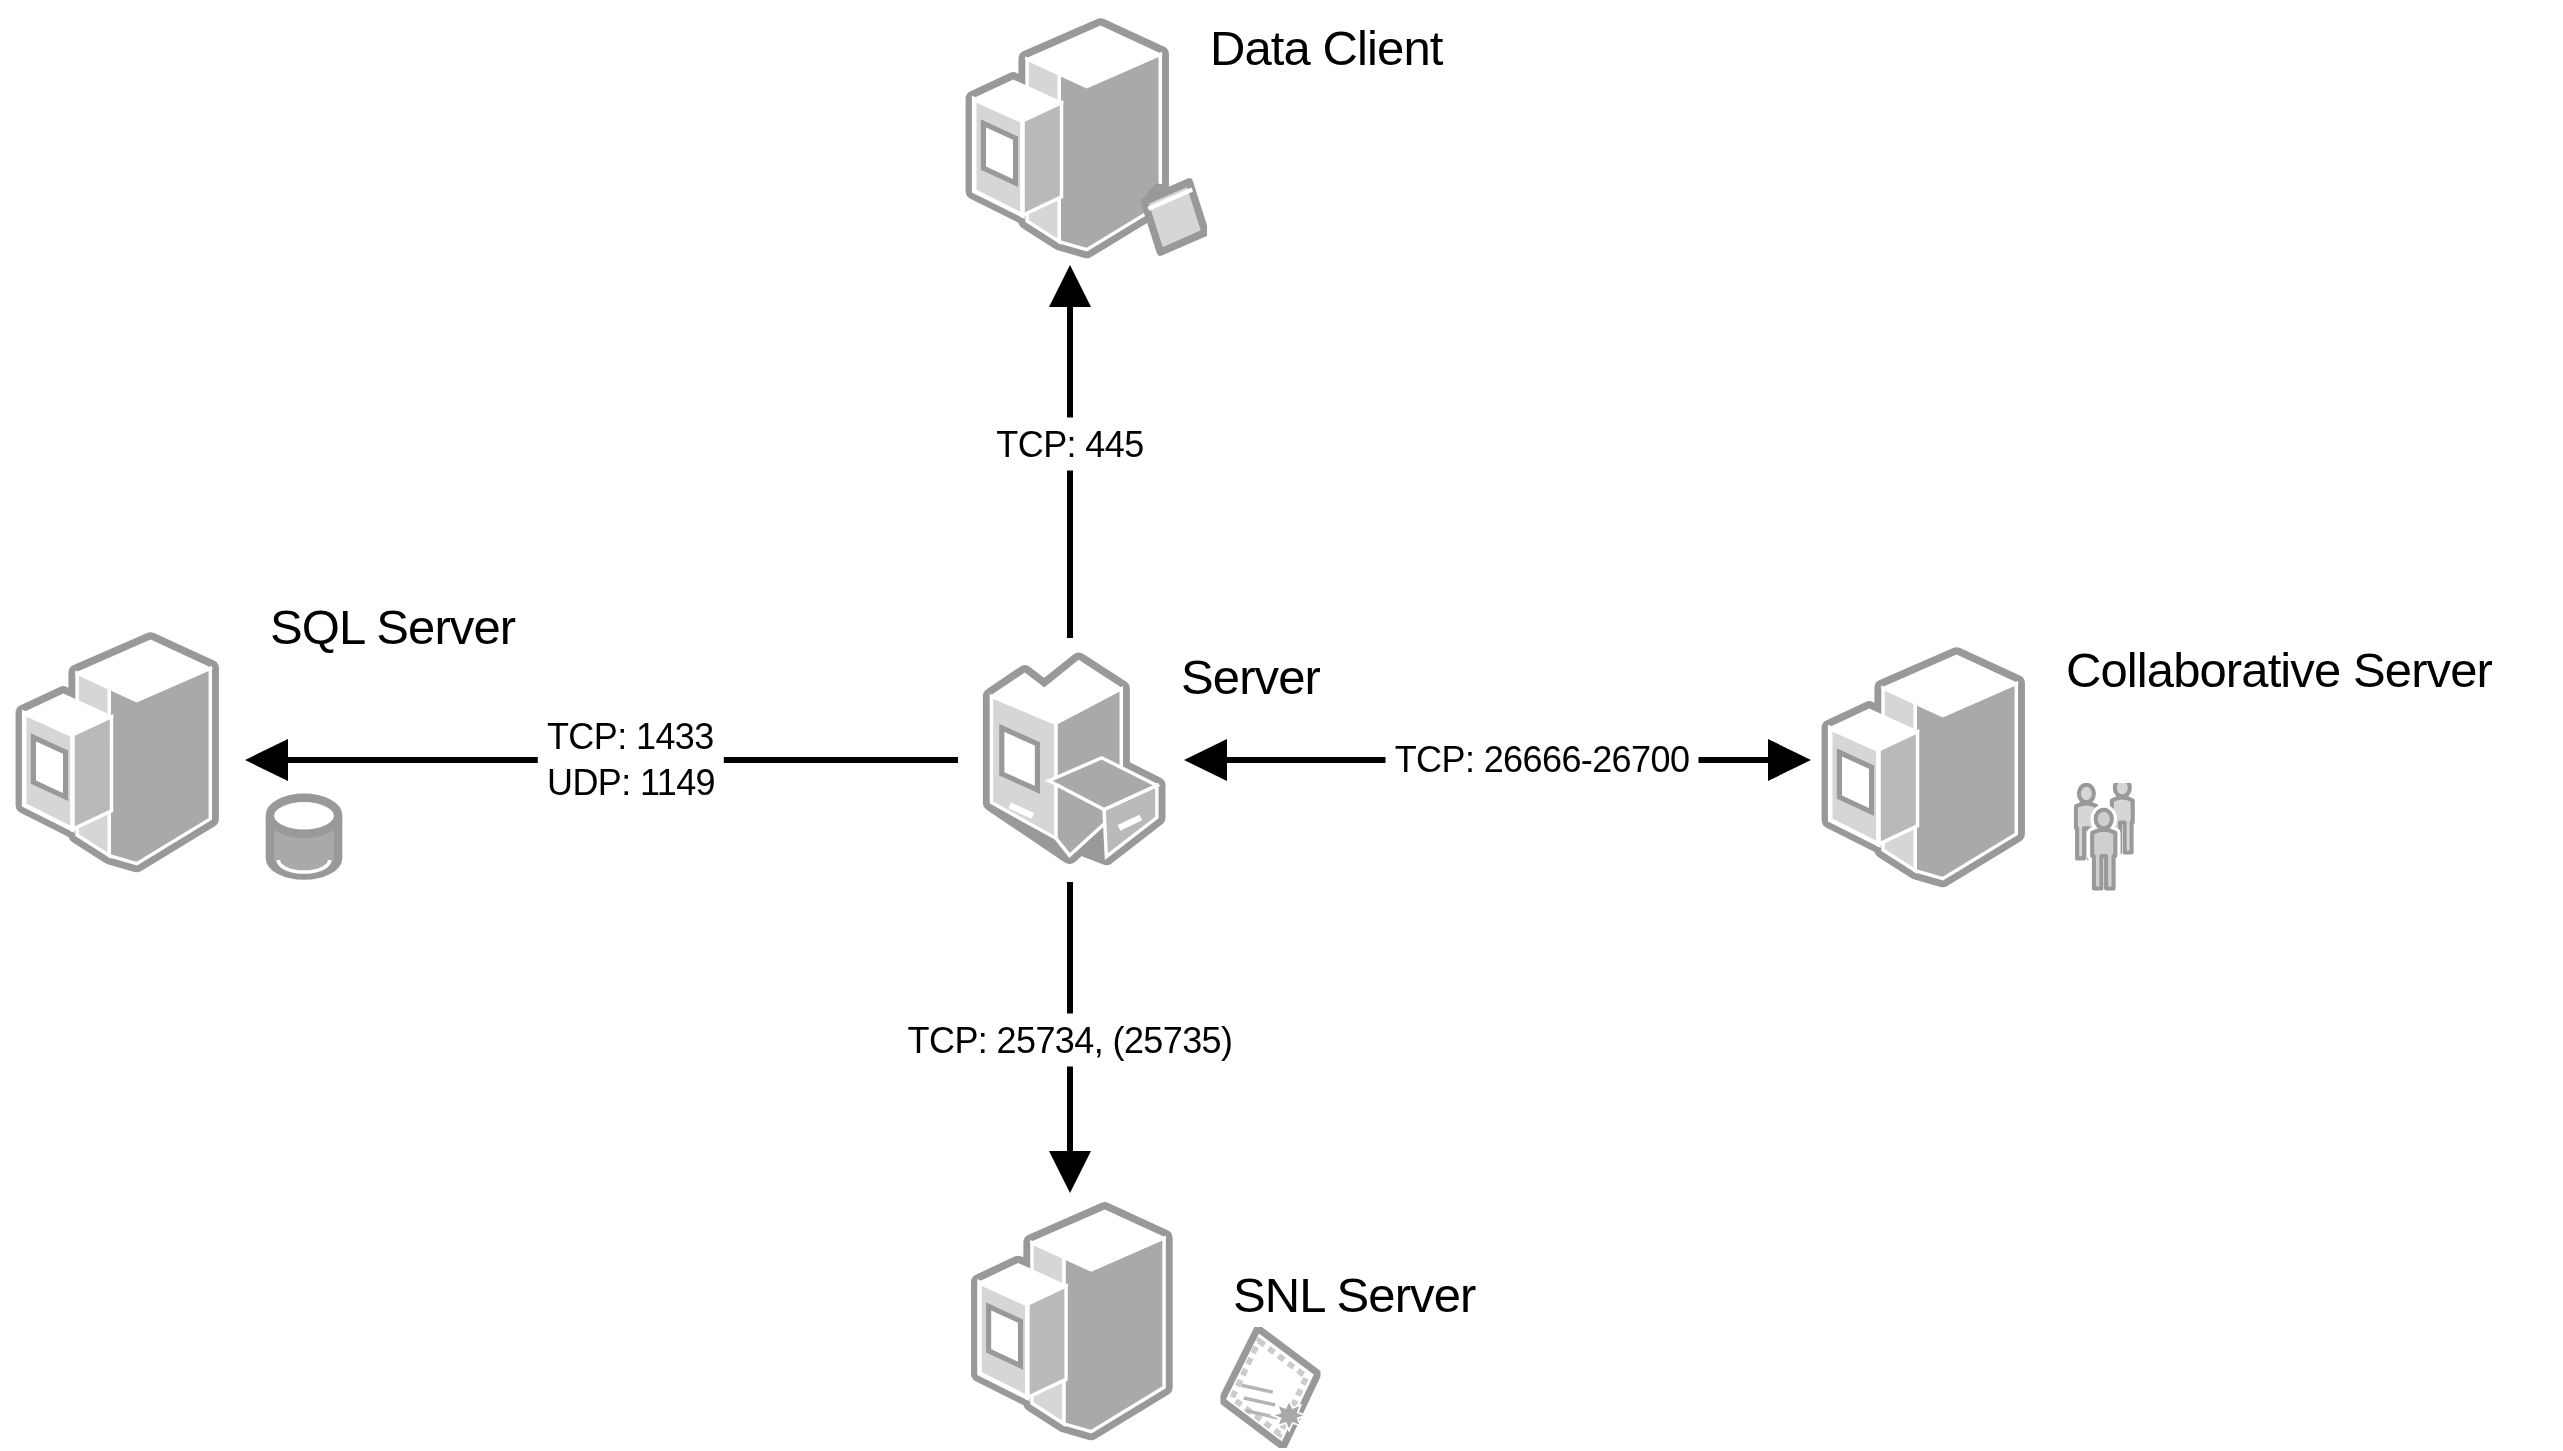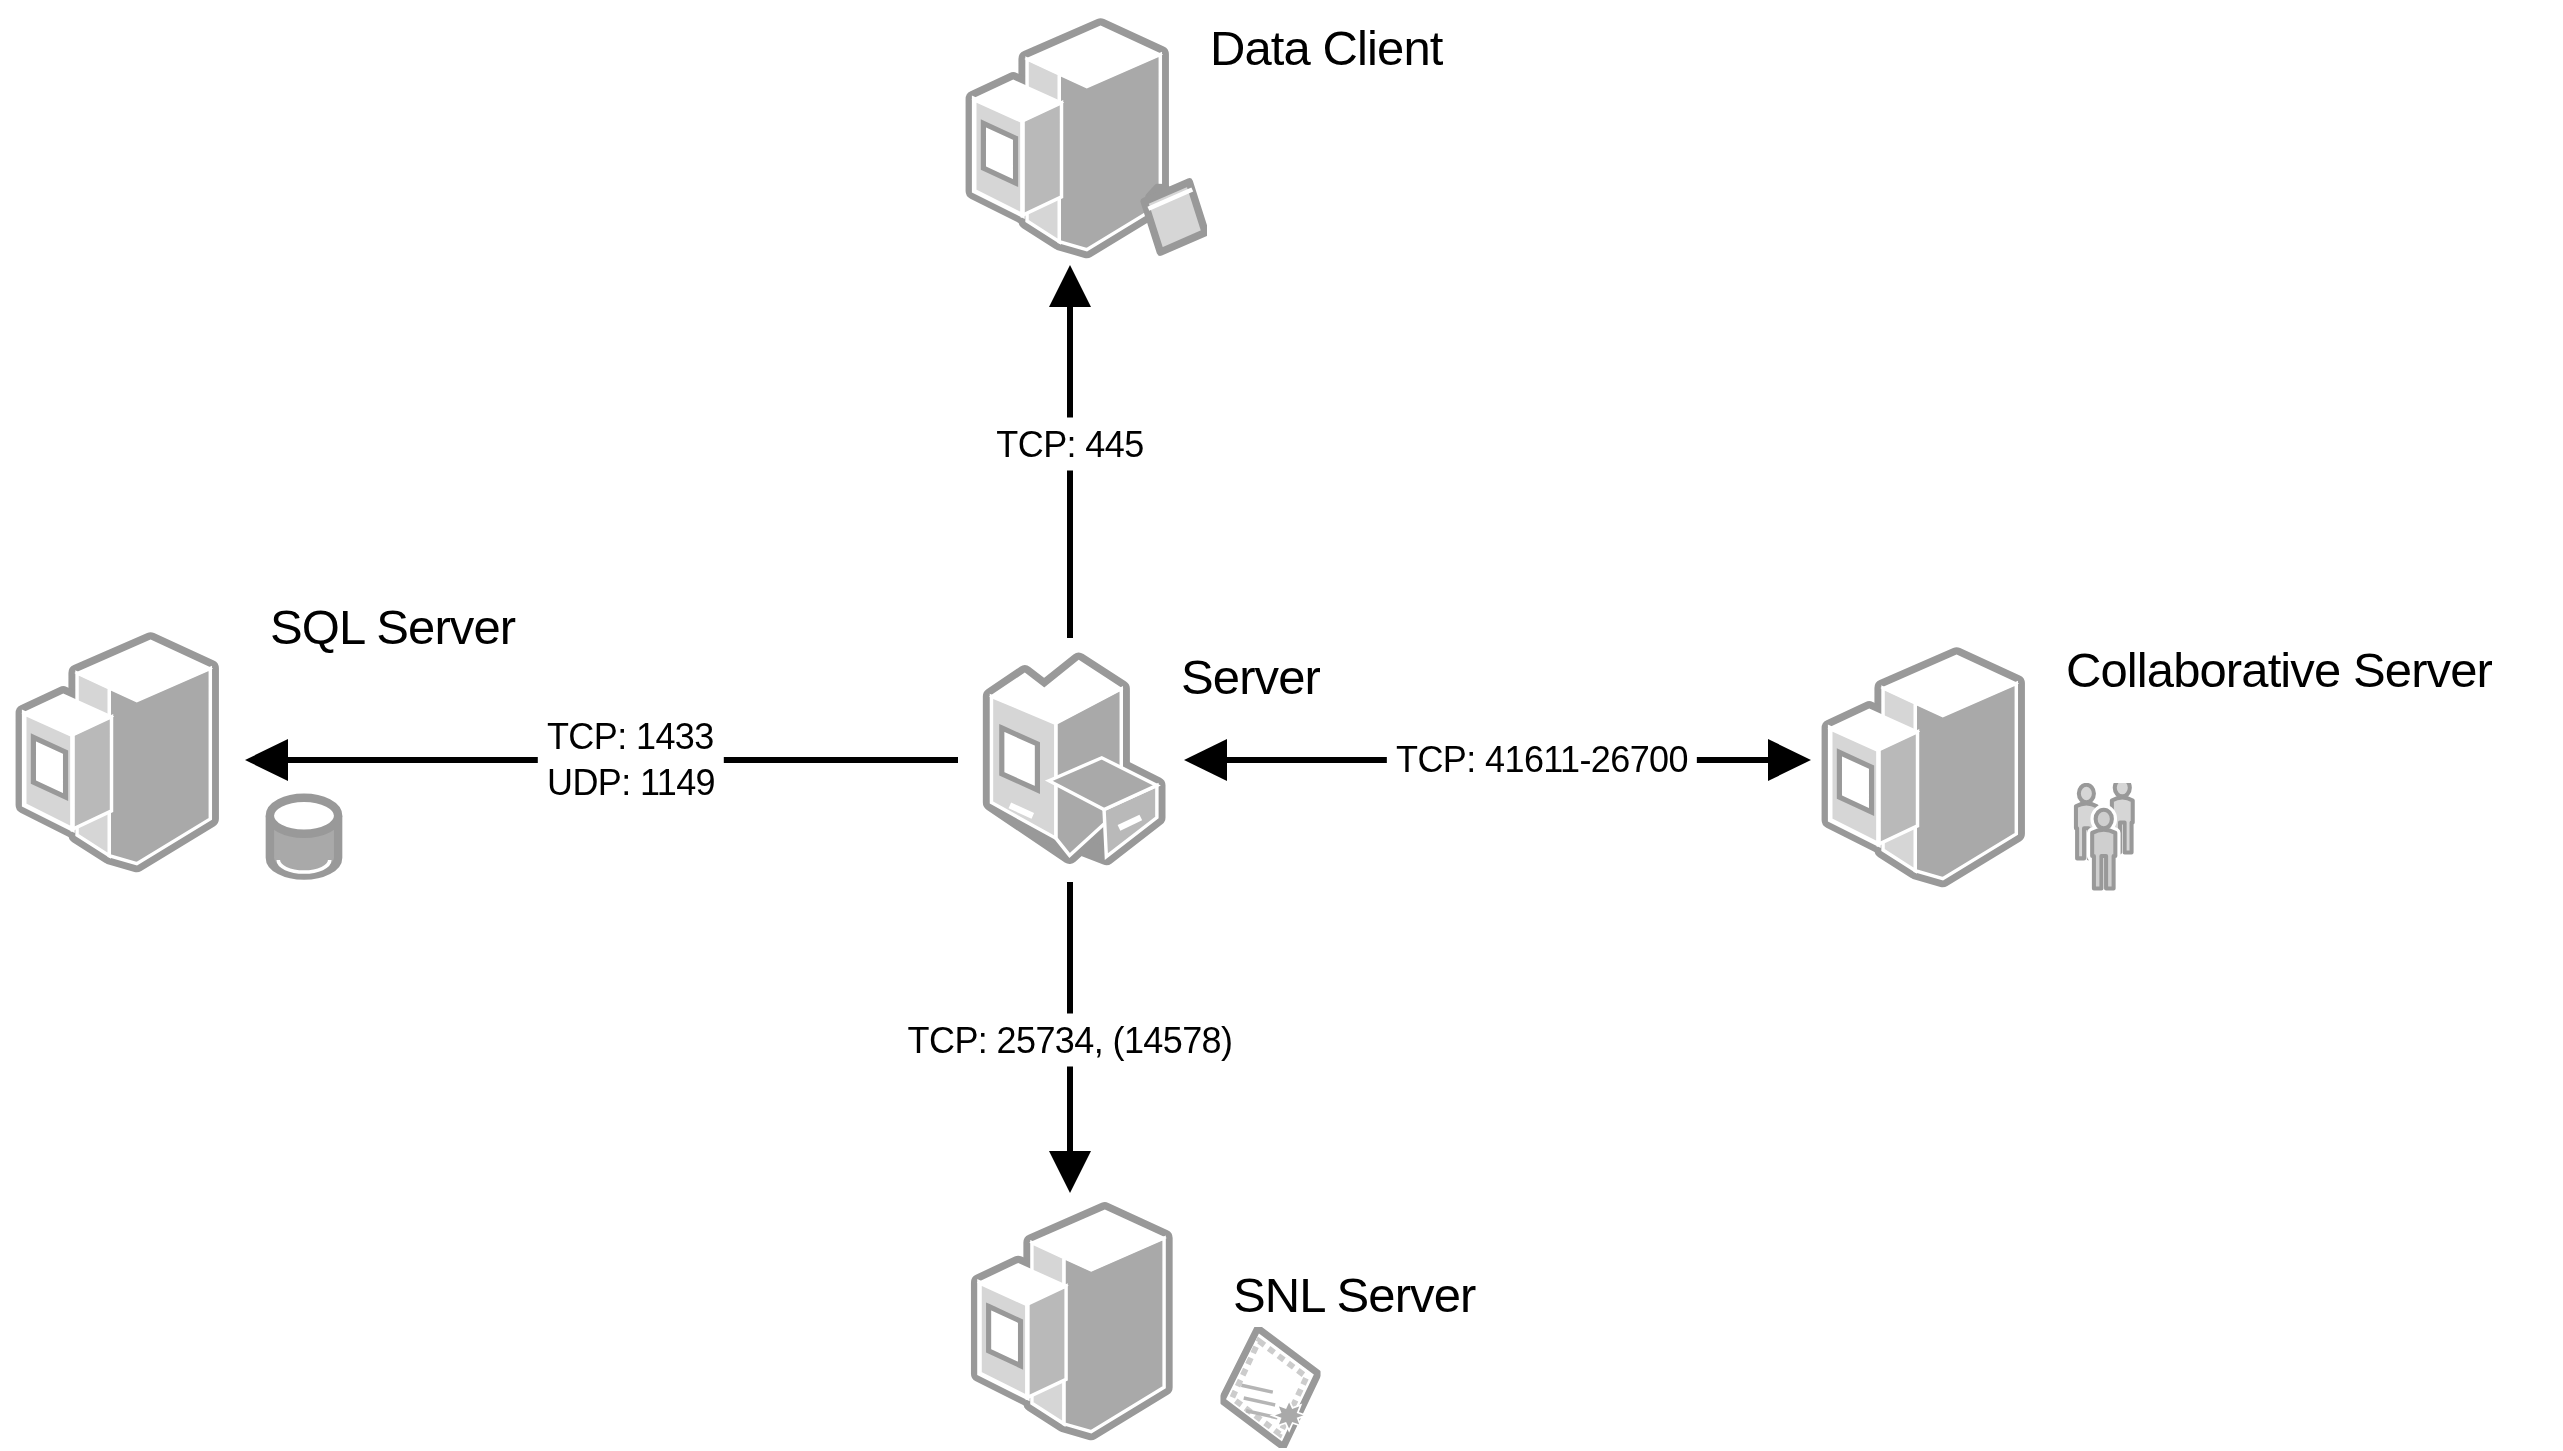--- a/index.html
+++ b/index.html
@@ -121,27 +121,27 @@
     <div class="plabel vcenter" style="left:631px;top:760px">
       <div>TCP: 1433</div>
       <div>UDP: 1149</div>
     </div>
   </div>
 
   <div>
     <div class="head left abs" style="left:1184px;top:739px"></div>
     <div class="line abs" style="left:1226px;top:757px;width:543px;height:6.4px"></div>
     <div class="head right abs" style="left:1768px;top:739px"></div>
-    <div class="plabel vcenter" style="left:1542px;top:760px">TCP: 41611-26700</div>
+    <div class="plabel vcenter" style="left:1542px;top:760px">TCP: 26666-26700</div>
   </div>
 
   <div>
     <div class="line abs" style="left:1067px;top:882px;width:6.4px;height:269px"></div>
     <div class="head down abs" style="left:1049px;top:1151px"></div>
-    <div class="plabel hcenter" style="left:1070px;top:1040px">TCP: 25734, (14578)</div>
+    <div class="plabel hcenter" style="left:1070px;top:1040px">TCP: 25734, (25735)</div>
   </div>
 
   <div>
     <svg class="abs" style="left:956px;top:12.7px" width="234" height="247" viewBox="0 0 400 430">
         <use href="#ico-server" xlink:href="#ico-server"></use>
       </svg>
     <svg class="abs" style="left:1139px;top:166px" width="68" height="97" viewBox="0 0 118 168">
         <use href="#ico-folder" xlink:href="#ico-folder"></use>
       </svg>
     <div class="nlabel" style="left:1210px;top:21px">Data Client</div>

